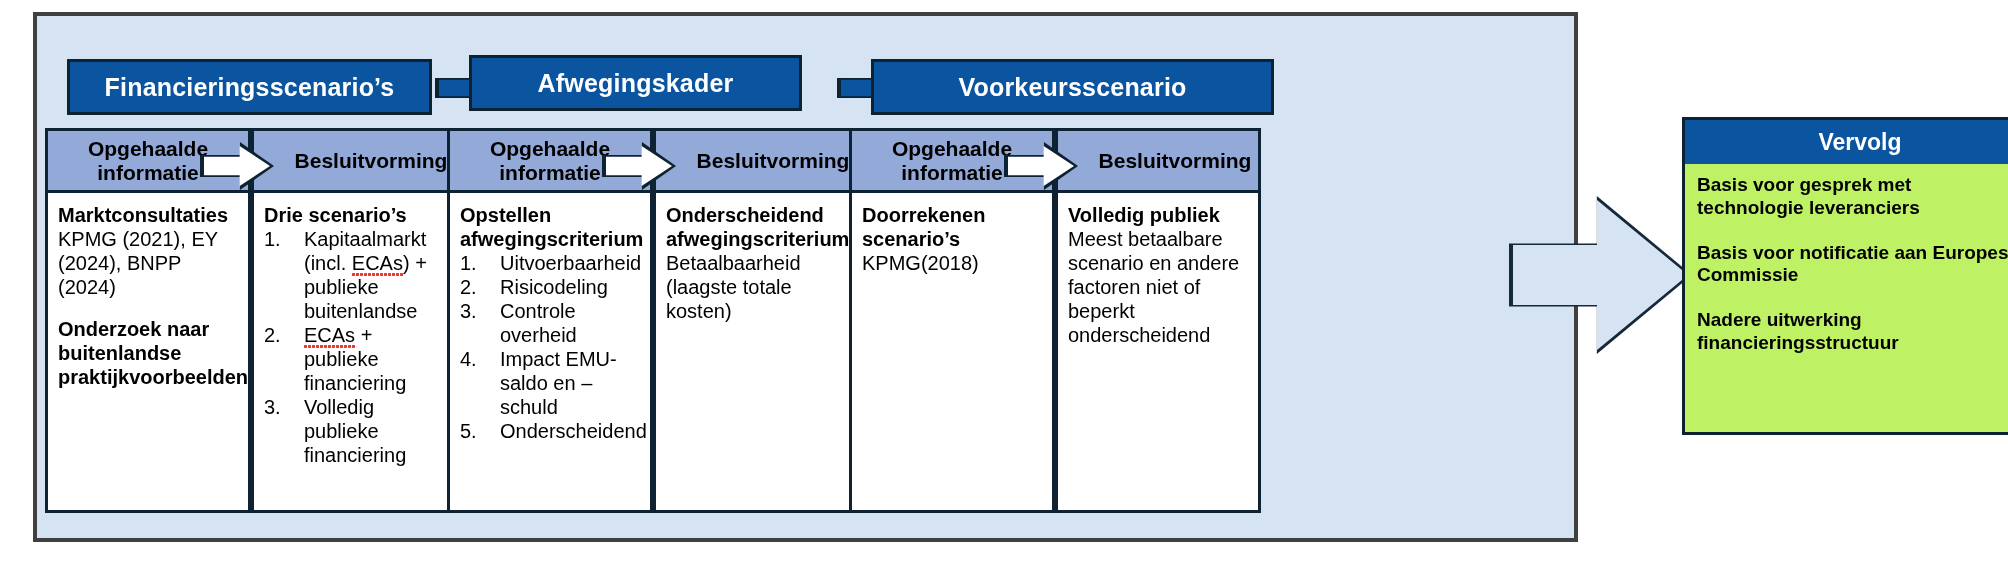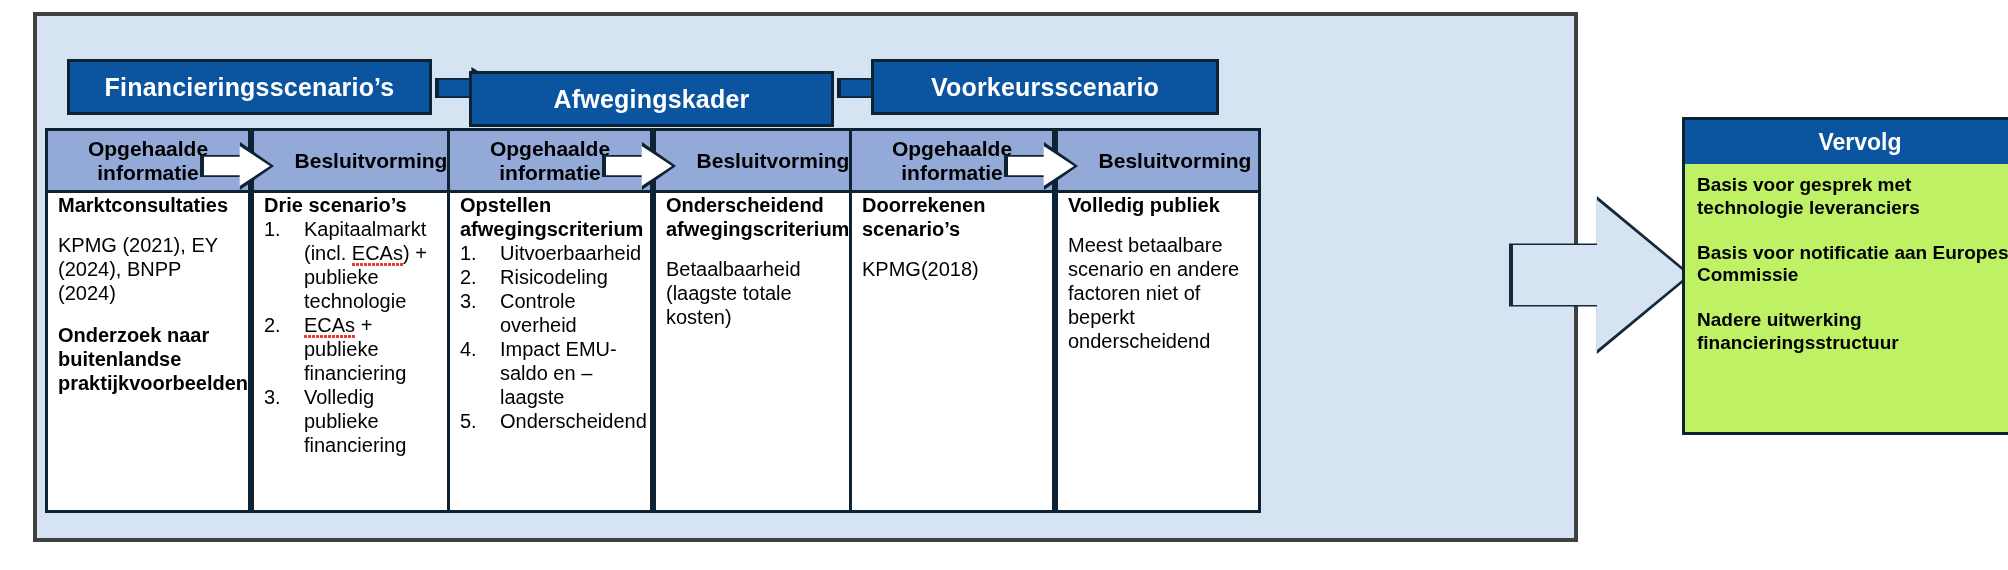--- a/index.html
+++ b/index.html
@@ -18,22 +18,22 @@
   }
 
   
   .hdr{
     position:absolute;height:56px;background:#0b55a0;
     border:3px solid #0d2233;box-sizing:border-box;
     display:flex;align-items:center;justify-content:center;
     color:#ffffff;font-weight:bold;font-size:25px;letter-spacing:.2px;
   }
   .hdr1{left:30px;top:43px;width:365px;}
-  .hdr2{left:432px;top:55px;width:365px;}
-  .hdr3{left:834px;top:43px;width:348px;}
+  .hdr2{left:432px;top:39px;width:333px;}
+  .hdr3{left:834px;top:43px;width:403px;}
 
   
   .bigchev{
     position:absolute;top:55px;width:62px;height:34px;
     background:#0b55a0;
     clip-path:polygon(0% 26%,52% 26%,52% 0%,100% 50%,52% 100%,52% 74%,0% 74%);
   }
   .bigchev-o{
     position:absolute;top:51px;width:70px;height:42px;
     background:#0d2233;
@@ -58,25 +58,25 @@
   .col-hd{
     background:#93a9d8;border-bottom:3px solid #0d2233;
     height:62px;min-height:62px;
     display:flex;align-items:center;justify-content:center;text-align:center;
     font-weight:bold;font-size:21px;color:#000000;line-height:1.12;
     padding:0 8px;box-sizing:border-box;
   }
   .col.right .col-hd{padding-left:42px;}
 
   .col-bd{
-    flex:1;padding:0 9px 6px 10px;box-sizing:border-box;
+    flex:1;padding:10px 9px 6px 10px;box-sizing:border-box;
     font-size:20px;line-height:1.2;color:#000;overflow:hidden;
   }
   .bold{font-weight:bold;display:block;}
-  .plain{display:block;margin-top:16px;}
+  .plain{display:block;}
   .gap{height:18px;}
 
   ol.lst{margin:0;padding:0;list-style:none;}
   ol.lst li{
     position:relative;padding-left:40px;margin:0;
     font-size:20px;line-height:1.2;
   }
   ol.lst li .num{position:absolute;left:0;top:0;width:34px;}
 
   .sq{ text-decoration:none; position:relative; }
@@ -155,21 +155,21 @@
           <div class="gap"></div>
           <span class="bold">Onderzoek naar buitenlandse praktijkvoorbeelden</span>
         </div>
       </div>
       <div class="col right">
         <div class="col-hd">Besluitvorming</div>
         <div class="col-bd">
           <span class="bold">Drie scenario’s</span>
           <ol class="lst">
             <li>
-              <span class="num">1.</span><span>Kapitaalmarkt (incl. </span><span class="sq">ECAs</span><span>) + publieke technologie</span>
+              <span class="num">1.</span><span>Kapitaalmarkt (incl. </span><span class="sq">ECAs</span><span>) + publieke buitenlandse</span>
             </li>
             <li>
               <span class="num">2.</span><span class="sq">ECAs</span><span> + publieke financiering</span>
             </li>
             <li>
               <span class="num">3.</span><span>Volledig publieke financiering</span>
             </li>
           </ol>
         </div>
       </div>
@@ -179,21 +179,21 @@
 
     <div class="stage stage2">
       <div class="col left">
         <div class="col-hd">Opgehaalde informatie</div>
         <div class="col-bd">
           <span class="bold">Opstellen afwegingscriterium</span>
           <ol class="lst">
             <li><span class="num">1.</span><span>Uitvoerbaarheid</span></li>
             <li><span class="num">2.</span><span>Risicodeling</span></li>
             <li><span class="num">3.</span><span>Controle overheid</span></li>
-            <li><span class="num">4.</span><span>Impact EMU-saldo en –laagste</span></li>
+            <li><span class="num">4.</span><span>Impact EMU-saldo en –schuld</span></li>
             <li><span class="num">5.</span><span>Onderscheidend</span></li>
           </ol>
         </div>
       </div>
       <div class="col right">
         <div class="col-hd">Besluitvorming</div>
         <div class="col-bd">
           <span class="bold">Onderscheidend afwegingscriterium</span>
           <span class="plain">Betaalbaarheid (laagste totale kosten)</span>
         </div>

